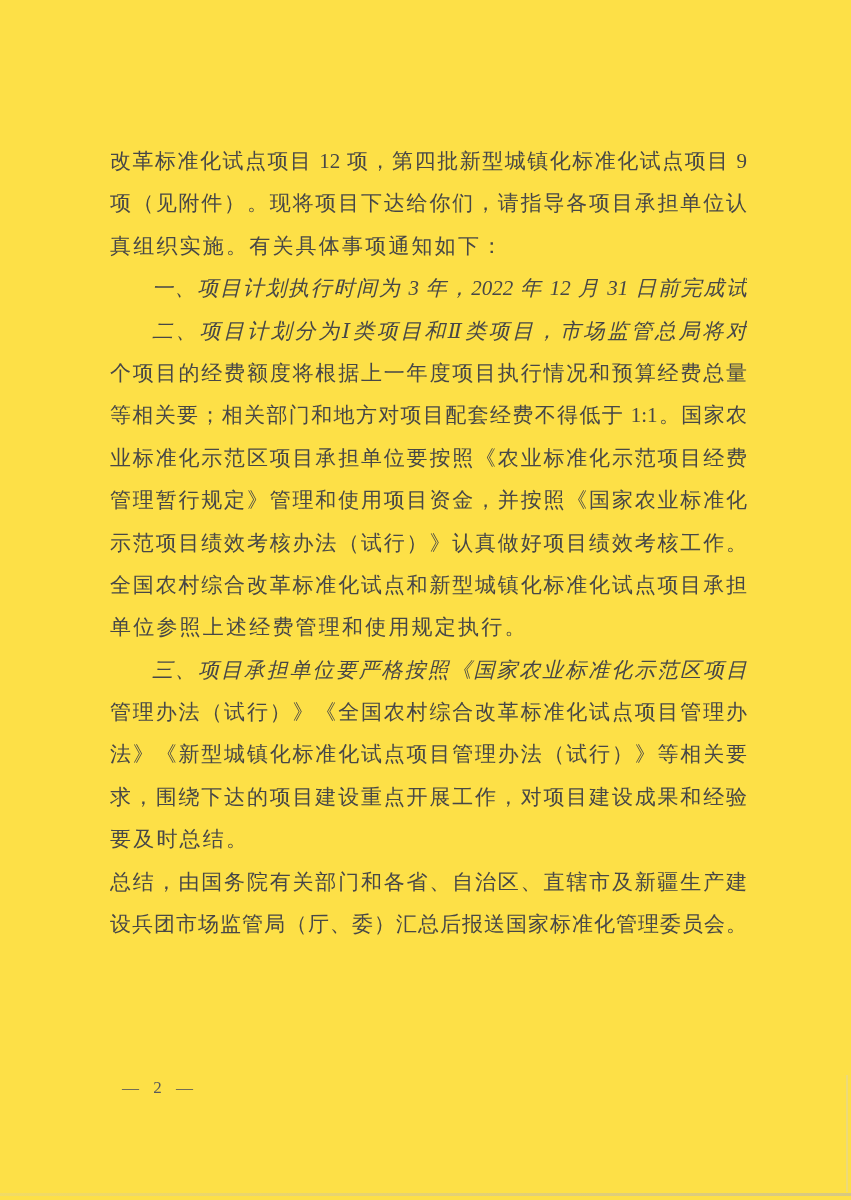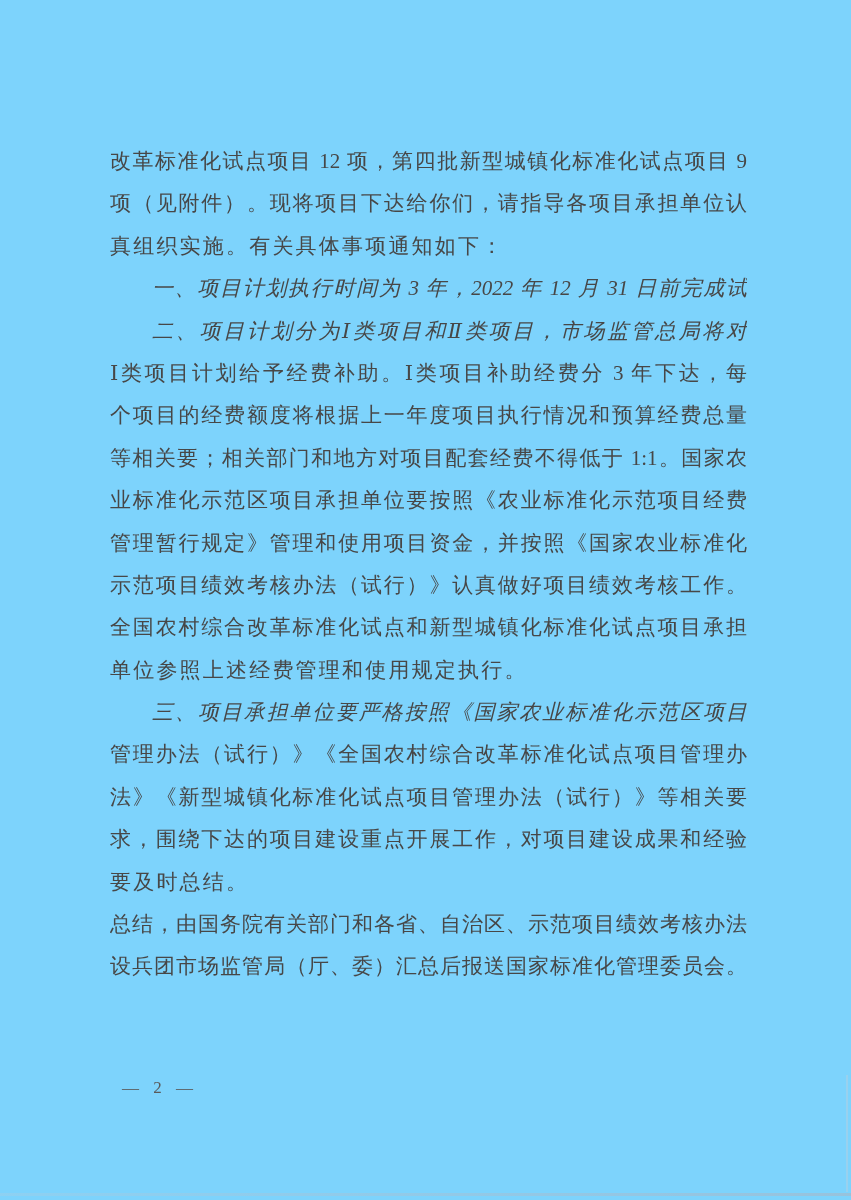--- a/index.html
+++ b/index.html
@@ -4,21 +4,21 @@
 <style>
   html, body {
     margin: 0;
     padding: 0;
     background: #ffffff;
   }
   .page {
     position: relative;
     width: 851px;
     height: 1200px;
-    background: #7dd3fc;
+    background: #fde047;
     overflow: hidden;
     font-family: "Liberation Serif", "DejaVu Serif", serif;
   }
   .content {
     position: absolute;
     left: 110px;
     top: 140px;
     width: 637px;
   }
   .line {
@@ -72,34 +72,33 @@
 </head>
 <body>
 
 <div class="page">
   <div class="content">
     <div class="line j">改革标准化试点项目 12 项，第四批新型城镇化标准化试点项目 9</div>
     <div class="line j">项（见附件）。现将项目下达给你们，请指导各项目承担单位认</div>
     <div class="line end">真组织实施。有关具体事项通知如下：</div>
     <div class="line j ind">一、项目计划执行时间为 3 年，2022 年 12 月 31 日前完成试</div>
     <div class="line j ind">二、项目计划分为Ⅰ类项目和Ⅱ类项目，市场监管总局将对</div>
-    <div class="line j">Ⅰ类项目计划给予经费补助。Ⅰ类项目补助经费分 3 年下达，每</div>
     <div class="line j">个项目的经费额度将根据上一年度项目执行情况和预算经费总量</div>
     <div class="line j">等相关要；相关部门和地方对项目配套经费不得低于 1:1。国家农</div>
     <div class="line j">业标准化示范区项目承担单位要按照《农业标准化示范项目经费</div>
     <div class="line j">管理暂行规定》管理和使用项目资金，并按照《国家农业标准化</div>
     <div class="line j">示范项目绩效考核办法（试行）》认真做好项目绩效考核工作。</div>
     <div class="line j">全国农村综合改革标准化试点和新型城镇化标准化试点项目承担</div>
     <div class="line end">单位参照上述经费管理和使用规定执行。</div>
     <div class="line j ind">三、项目承担单位要严格按照《国家农业标准化示范区项目</div>
     <div class="line j">管理办法（试行）》《全国农村综合改革标准化试点项目管理办</div>
     <div class="line j">法》《新型城镇化标准化试点项目管理办法（试行）》等相关要</div>
     <div class="line j">求，围绕下达的项目建设重点开展工作，对项目建设成果和经验</div>
     <div class="line end">要及时总结。</div>
-    <div class="line j">总结，由国务院有关部门和各省、自治区、示范项目绩效考核办法</div>
+    <div class="line j">总结，由国务院有关部门和各省、自治区、直辖市及新疆生产建</div>
     <div class="line j">设兵团市场监管局（厅、委）汇总后报送国家标准化管理委员会。</div>
   </div>
 
   <div class="pageno">— 2 —</div>
 
   <div class="scan-edge-bottom"></div>
   <div class="scan-edge-right"></div>
 </div>
 
 </body></html>

